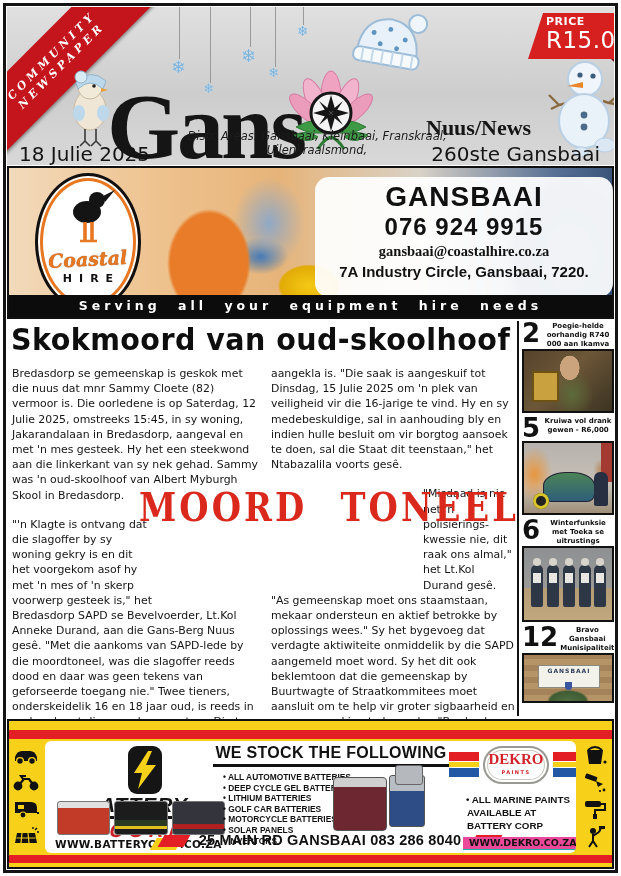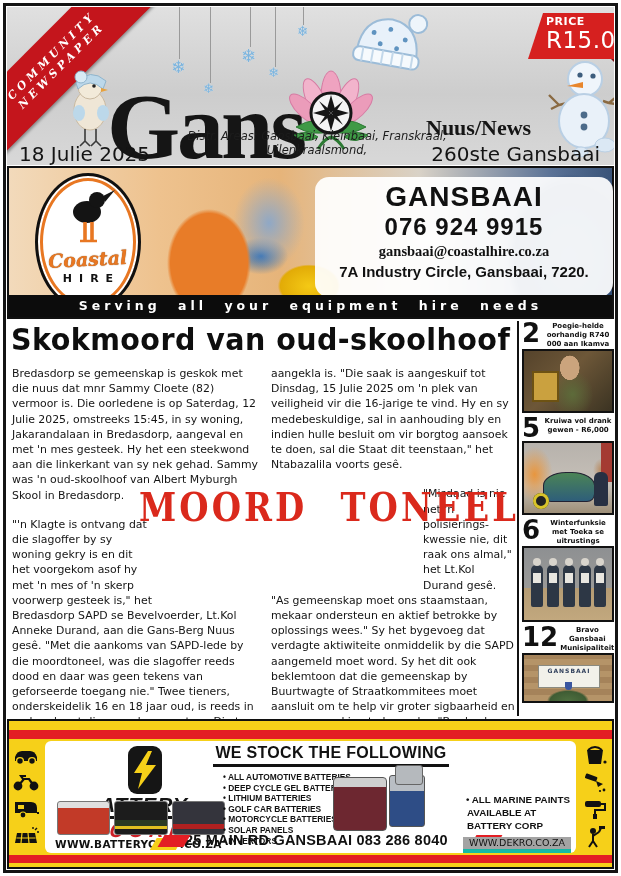--- a/index.html
+++ b/index.html
@@ -137,43 +137,43 @@
                letter-spacing:.3px;border-bottom:3px solid #111;padding-bottom:2px;font-family:"Liberation Sans",sans-serif;}
   .stock-list{position:absolute;left:178px;top:31px;font-weight:bold;font-size:8.4px;line-height:10.6px;
               font-family:"Liberation Sans",sans-serif;}
   .stock-list div:before{content:"•  ";}
   .cans{position:absolute;left:288px;top:24px;width:108px;height:66px;}
   .can1{position:absolute;left:0;bottom:0;width:52px;height:52px;background:linear-gradient(180deg,#cfcfcf 0 18%,#6d2730 18% 100%);
         border-radius:4px;border:1px solid #555;}
   .can2{position:absolute;left:56px;bottom:4px;width:34px;height:50px;background:linear-gradient(180deg,#b9bec4 0 30%,#2e4d86 30% 100%);
         border-radius:3px;border:1px solid #555;}
   .can3{position:absolute;left:62px;top:0;width:26px;height:18px;background:#b5b9bd;border-radius:3px;border:1px solid #666;}
-  .addr{position:absolute;left:140px;top:91px;width:290px;font-weight:900;font-size:14.5px;
+  .addr{position:absolute;left:140px;top:91px;width:290px;text-align:center;font-weight:900;font-size:14.5px;
         letter-spacing:.2px;font-family:"Liberation Sans",sans-serif;}
   .addr:before,.addr:after{content:"";position:absolute;top:3px;width:26px;height:12px;background:#e31e24;
         transform:skewX(-30deg);}
   .addr:before{left:-24px;box-shadow:-6px 3px 0 #f6d019;}
   .addr:after{right:-24px;box-shadow:6px 3px 0 #f6d019;}
   .dekro{position:absolute;left:404px;top:5px;width:134px;height:40px;}
   .dk-pill{position:absolute;left:34px;top:0;width:66px;height:38px;background:#fff;border:2px solid #9a9a94;
            border-radius:19px;box-shadow:inset 0 0 0 2px #fff,inset 0 0 0 3px #c9c9c0;text-align:center;box-sizing:border-box;}
   .dk-name{font-family:"Liberation Serif",serif;font-weight:bold;font-size:15px;color:#d2232a;line-height:22px;}
   .dk-sub{font-size:5px;font-weight:bold;color:#d2232a;letter-spacing:1.5px;line-height:5px;}
   .dk-bars{position:absolute;top:6px;width:30px;height:26px;}
   .dk-bars .r{position:absolute;left:0;top:0;width:100%;height:9px;background:#e31e24;}
   .dk-bars .y{position:absolute;left:0;top:10px;width:100%;height:5px;background:#f6d019;}
   .dk-bars .b{position:absolute;left:0;top:16px;width:100%;height:9px;background:#2257a5;}
   .dk-bars-l{left:0;} .dk-bars-r{right:0;}
   .marine{position:absolute;left:410px;top:52px;font-weight:900;font-size:9.8px;line-height:13px;
           font-family:"Liberation Sans",sans-serif;}
   .marine .m1:before{content:"•   ";}
   .marine div{padding-left:12px;}
   .marine .m1{padding-left:0;margin-left:11px;}
-  .dekro-site{position:absolute;left:418px;top:96px;font-weight:400;font-size:9.5px;border-bottom:8px solid #14b8a6;
-              padding:0 6px 1px 6px;background:#a3a3a3;}
+  .dekro-site{position:absolute;left:418px;top:96px;font-weight:700;font-size:9.5px;border-bottom:1px solid #14b8a6;
+              padding:0 6px 1px 6px;background:#ec4899;}
 </style>
 </head>
 <body>
 
 <div class="page">
   <div class="frame"></div>
 
   <div class="masthead">
     <div class="string" style="left:172px;height:52px;"></div>
     <div class="string" style="left:203px;height:76px;"></div>
@@ -439,20 +439,36 @@
         <div>SOLAR PANELS</div>
         <div>INVERTORS</div>
       </div>
       <div class="cans">
         <div class="can1"></div>
         <div class="can2"></div>
         <div class="can3"></div>
       </div>
       <div class="addr">25 MAIN RD GANSBAAI  083 286 8040</div>
 
+      <div class="dekro">
+        <div class="dk-bars dk-bars-l">
+          <div class="r"></div>
+          <div class="y"></div>
+          <div class="b"></div>
+        </div>
+        <div class="dk-pill">
+          <div class="dk-name">DEKRO</div>
+          <div class="dk-sub">PAINTS</div>
+        </div>
+        <div class="dk-bars dk-bars-r">
+          <div class="r"></div>
+          <div class="y"></div>
+          <div class="b"></div>
+        </div>
+      </div>
       <div class="marine">
         <div class="m1">ALL MARINE PAINTS</div>
         <div>AVAILABLE AT</div>
         <div>BATTERY CORP</div>
       </div>
       <div class="dekro-site">WWW.DEKRO.CO.ZA</div>
     </div>
   </div>
 </div>
 

